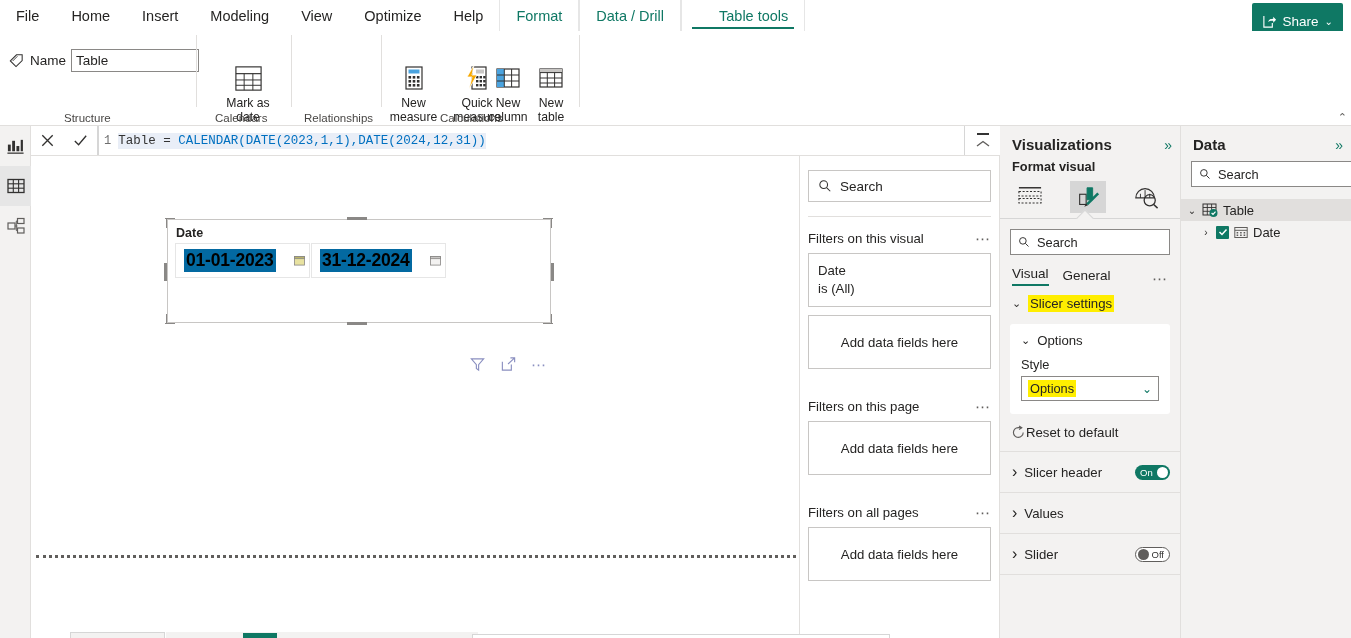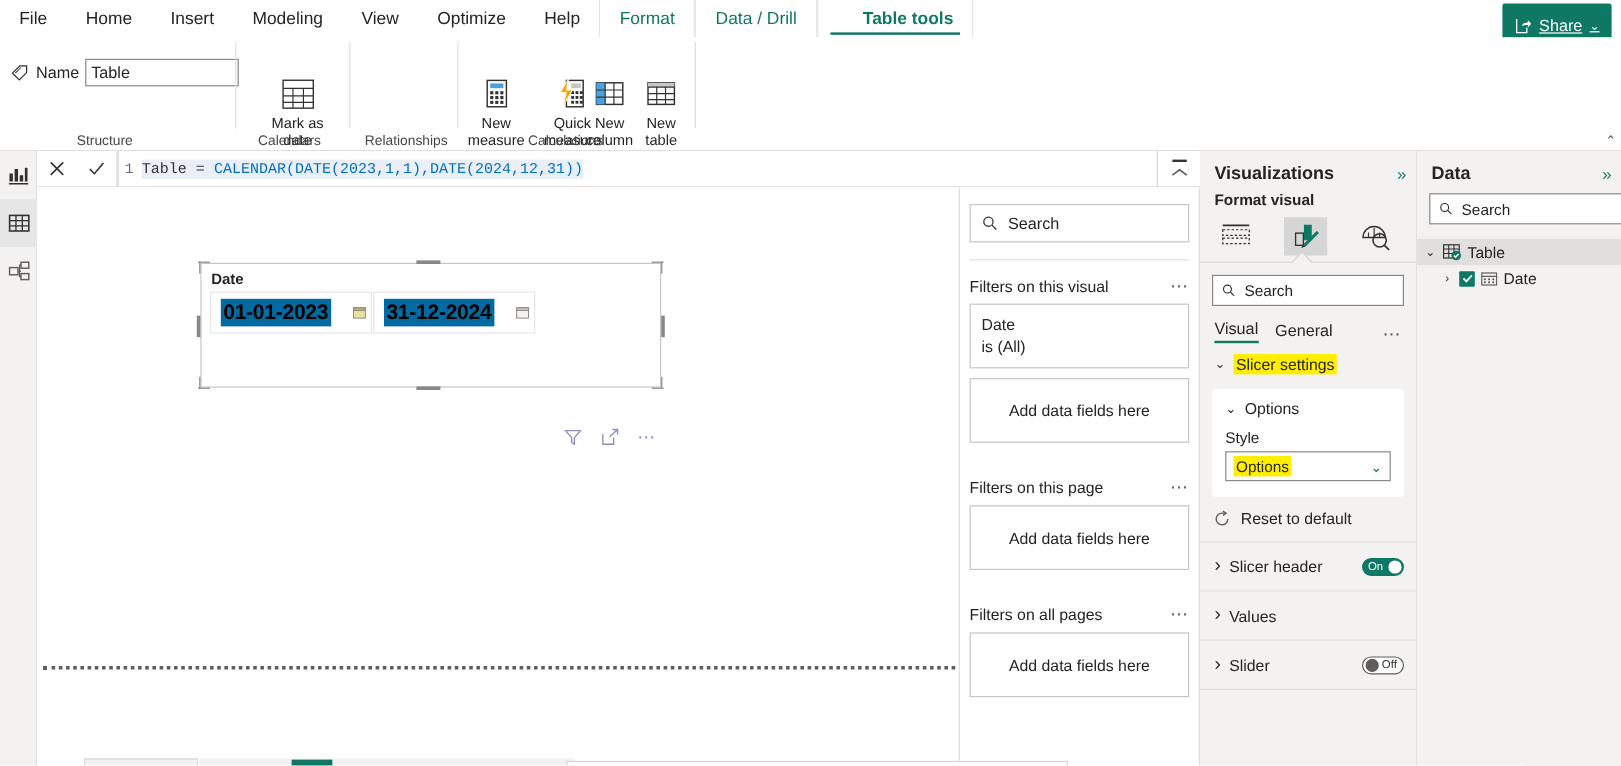--- a/index.html
+++ b/index.html
@@ -17,30 +17,30 @@
     position: absolute; top: 0; left: 0; width: 1351px; height: 31px;
     background: #fff; display: flex; align-items: stretch;
   }
   .tab {
     display: flex; align-items: center; justify-content: center;
     padding: 0 16px; font-size: 14.5px; color: #252423;
     cursor: default; position: relative; white-space: nowrap;
   }
   .tab.ctx { color: #0f7864; }
   .tab.boxed { border-left: 1px solid #e6e6e6; border-right: 1px solid #e6e6e6; }
-  .tab.active { font-weight: 700; padding-left: 37px; }
+  .tab.active { font-weight: 400; padding-left: 37px; }
   .tab.active::after {
     content: ""; position: absolute; left: 10px; right: 10px; bottom: 2px;
     height: 2.5px; background: #0f7864;
   }
   .share-btn {
     position: absolute; right: 8px; top: 3px; height: 37px;
     background: #0f7864; color: #fff; border-radius: 2px;
     display: flex; align-items: center; gap: 6px; padding: 0 10px;
-    font-size: 13.5px; cursor: pointer; text-decoration: underline;
+    font-size: 13.5px; cursor: pointer;
   }
   .share-btn svg { display: block; }
 
   
   .ribbon-body {
     position: absolute; top: 31px; left: 0; width: 1351px; height: 95px;
     background: #fff; border-bottom: 1px solid #e1dfdd;
   }
   .ribbon-inner { position: relative; width: 1351px; height: 95px; }
   .grp-sep { position: absolute; top: 4px; width: 1px; height: 72px; background: #e1dfdd; }
@@ -225,21 +225,21 @@
   .opt-hdr { display: flex; align-items: center; gap: 7px; margin-bottom: 9px; }
   .opt-hdr .nm { font-size: 13.2px; color: #252423; }
   .style-lbl { font-size: 12.8px; color: #252423; margin-bottom: 4px; }
   .sel-box {
     height: 25px; border: 1px solid #8a8886; background: #fff;
     display: flex; align-items: center; padding: 0 6px; cursor: pointer;
   }
   .sel-box .val { font-size: 12.8px; color: #252423; }
   .sel-box .cv { margin-left: auto; color: #0f7864; font-size: 12px; }
   .reset-row {
-    display: flex; align-items: center; gap: 8px; padding: 11px 0 11px 11px; cursor: pointer;
+    display: flex; align-items: center; padding: 11px 0 11px 11px; cursor: pointer;
   }
   .reset-row .nm { font-size: 13.2px; color: #252423; }
   .toggle-row {
     display: flex; align-items: center; gap: 7px; padding: 11px 10px 11px 12px;
     border-top: 1px solid #e1dfdd; cursor: pointer;
   }
   .toggle-row .nm { font-size: 13.2px; color: #252423; }
   .tg { margin-left: auto; width: 35px; height: 15px; border-radius: 8px; position: relative; }
   .tg.on { background: #0f7864; }
   .tg.off { background: #fff; border: 1px solid #605e5c; padding-left: 16px; }

